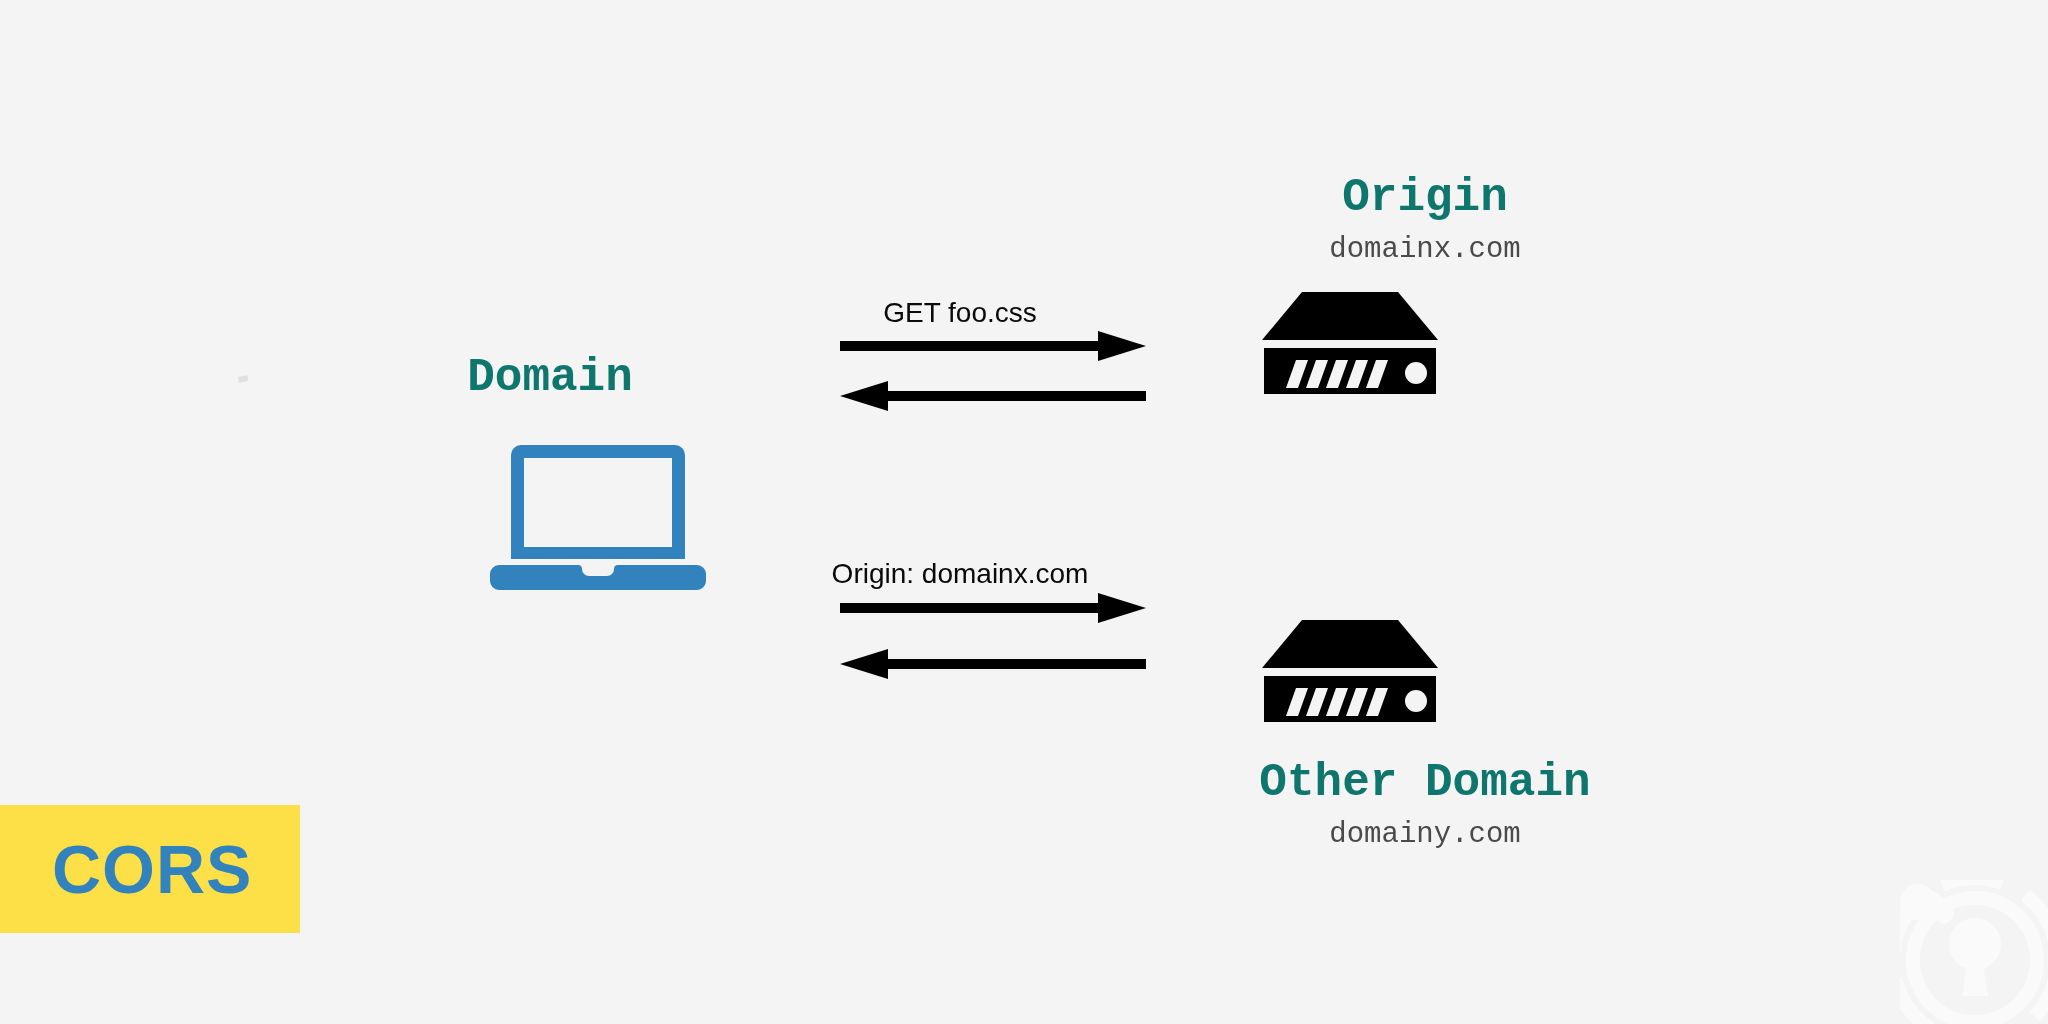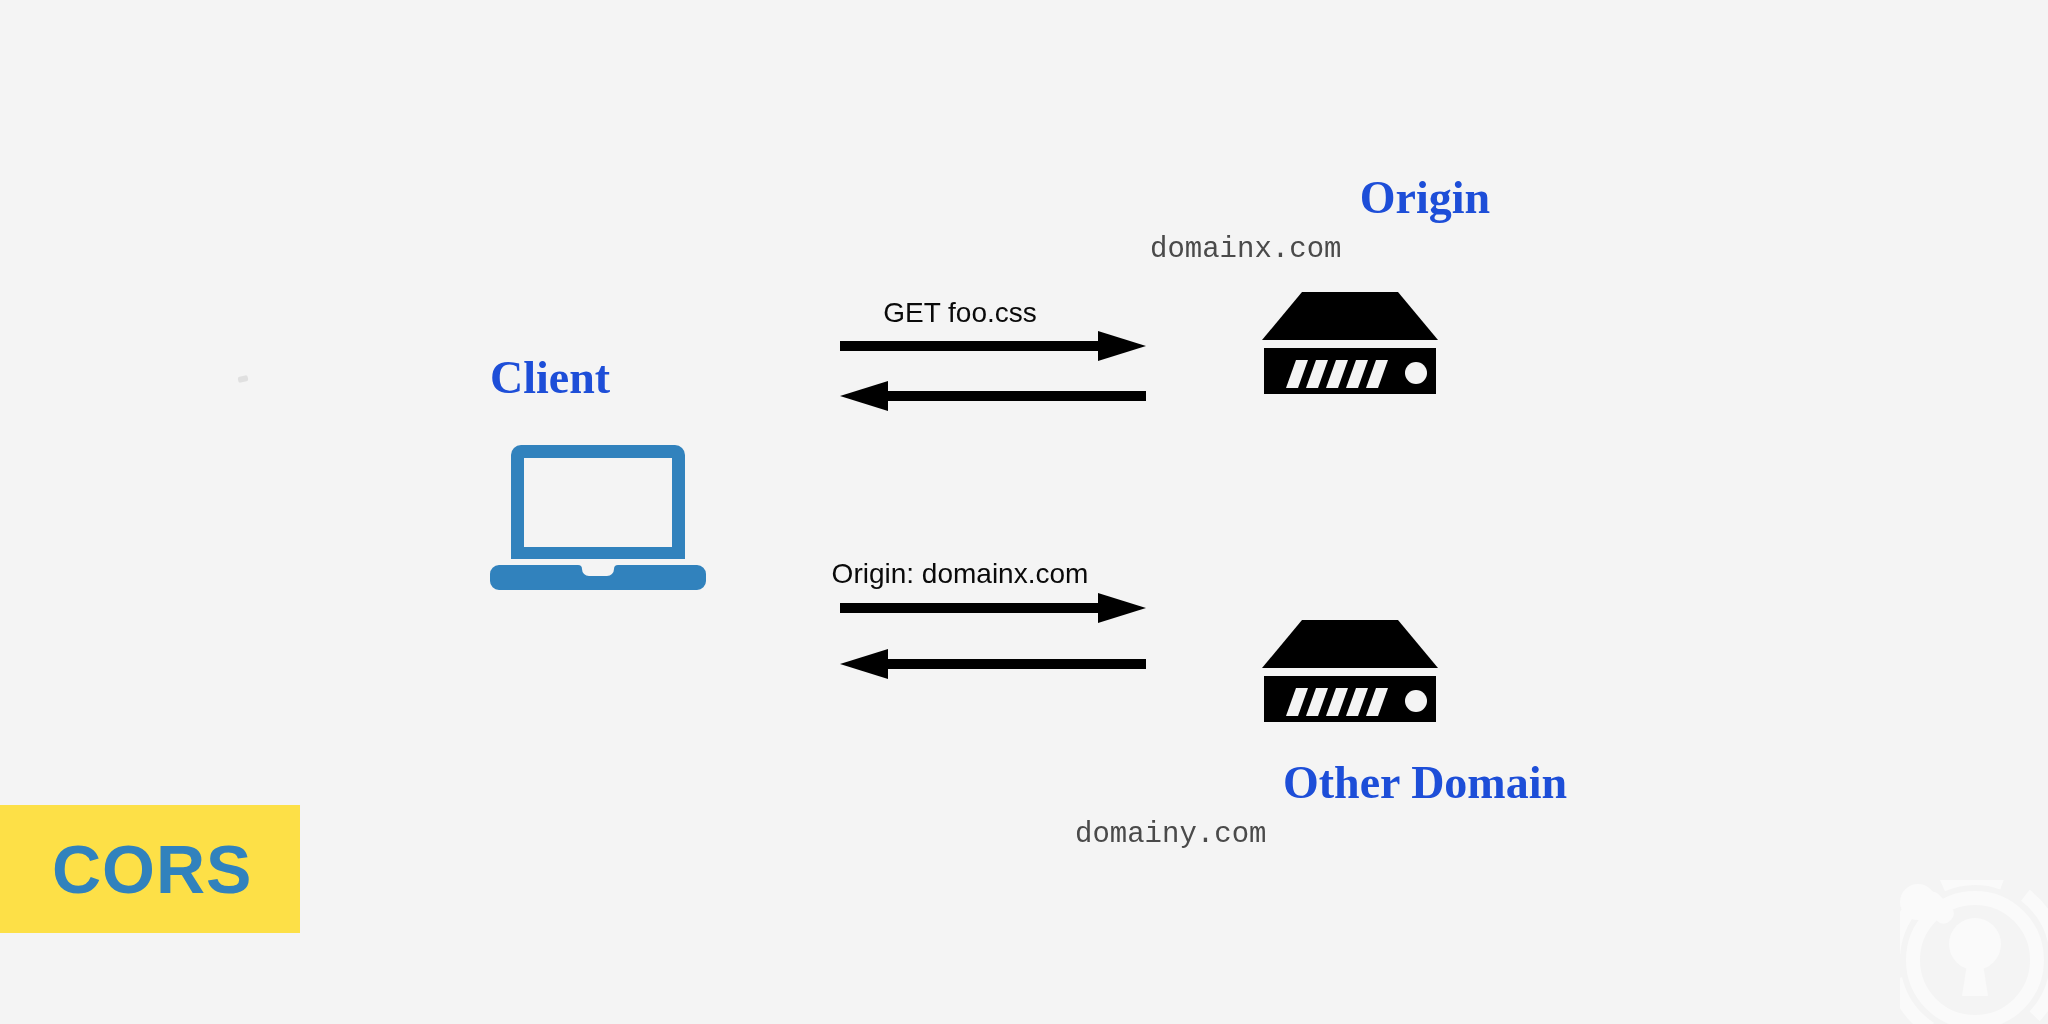--- a/index.html
+++ b/index.html
@@ -21,32 +21,33 @@
     left: 0; top: 0;
     width: 2048px;
     height: 1024px;
   }
 
   
   .abs { position: absolute; }
 
   
   .node-title {
-    font-family: Liberation Serif, serif;
+    font-family: Liberation Mono, monospace;
     font-weight: bold;
     font-size: 46px;
-    color: #1d4ed8;
+    color: #0f766e;
     text-align: center;
     white-space: nowrap;
     line-height: 1;
   }
   .node-sub {
     font-family: "Liberation Mono", monospace;
     font-size: 29px;
     color: #4a4a4a;
+    text-align: center;
     white-space: nowrap;
     line-height: 1;
     letter-spacing: 0px;
   }
   .msg {
     font-family: "Liberation Sans", sans-serif;
     font-size: 28px;
     color: #0a0a0a;
     text-align: center;
     white-space: nowrap;
@@ -96,21 +97,21 @@
     transform: rotate(-12deg);
   }
 </style>
 </head>
 <body>
 
 <div class="stage">
 
   <div class="speck abs" style="left:238px; top:376px;"></div>
 
-  <div class="abs node-title" style="left:430px; top:355px; width:240px;">Client</div>
+  <div class="abs node-title" style="left:430px; top:355px; width:240px;">Domain</div>
 
   <div class="laptop" style="left:489px; top:443px; width:218px; height:148px;">
     <svg width="218" height="148" viewBox="0 0 218 148" xmlns="http://www.w3.org/2000/svg">
 
       <path d="M22 12 a10 10 0 0 1 10 -10 h154 a10 10 0 0 1 10 10 v104 h-174 z" fill="#3182bd"></path>
       <rect x="35" y="15" width="148" height="89" fill="#f4f4f4"></rect>
 
       <path d="M10 122 h79 a4 4 0 0 1 4 4 a7 7 0 0 0 7 7 h18 a7 7 0 0 0 7 -7 a4 4 0 0 1 4 -4 h79
                a9 9 0 0 1 9 9 v7 a9 9 0 0 1 -9 9 h-198 a9 9 0 0 1 -9 -9 v-7 a9 9 0 0 1 9 -9 z" fill="#3182bd"></path>
     </svg>

